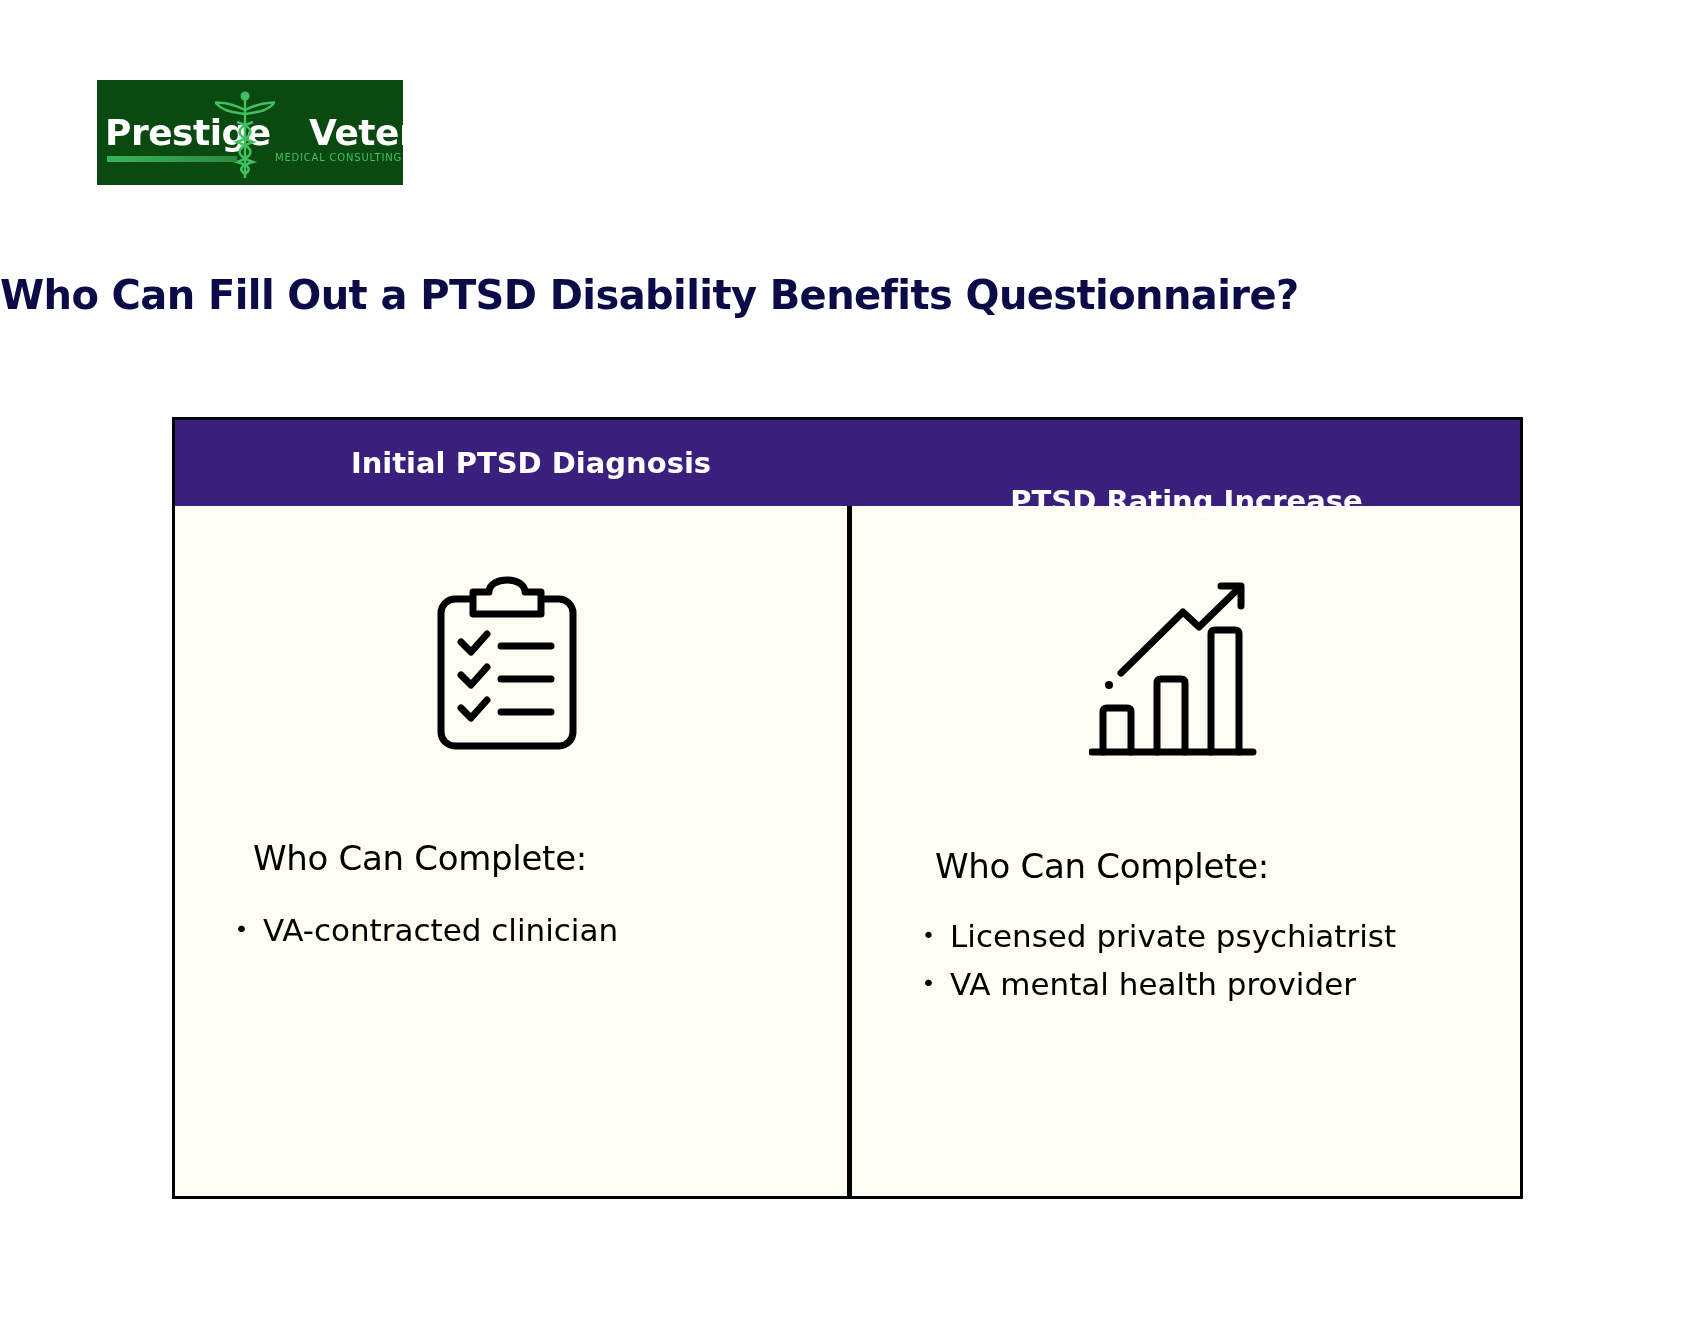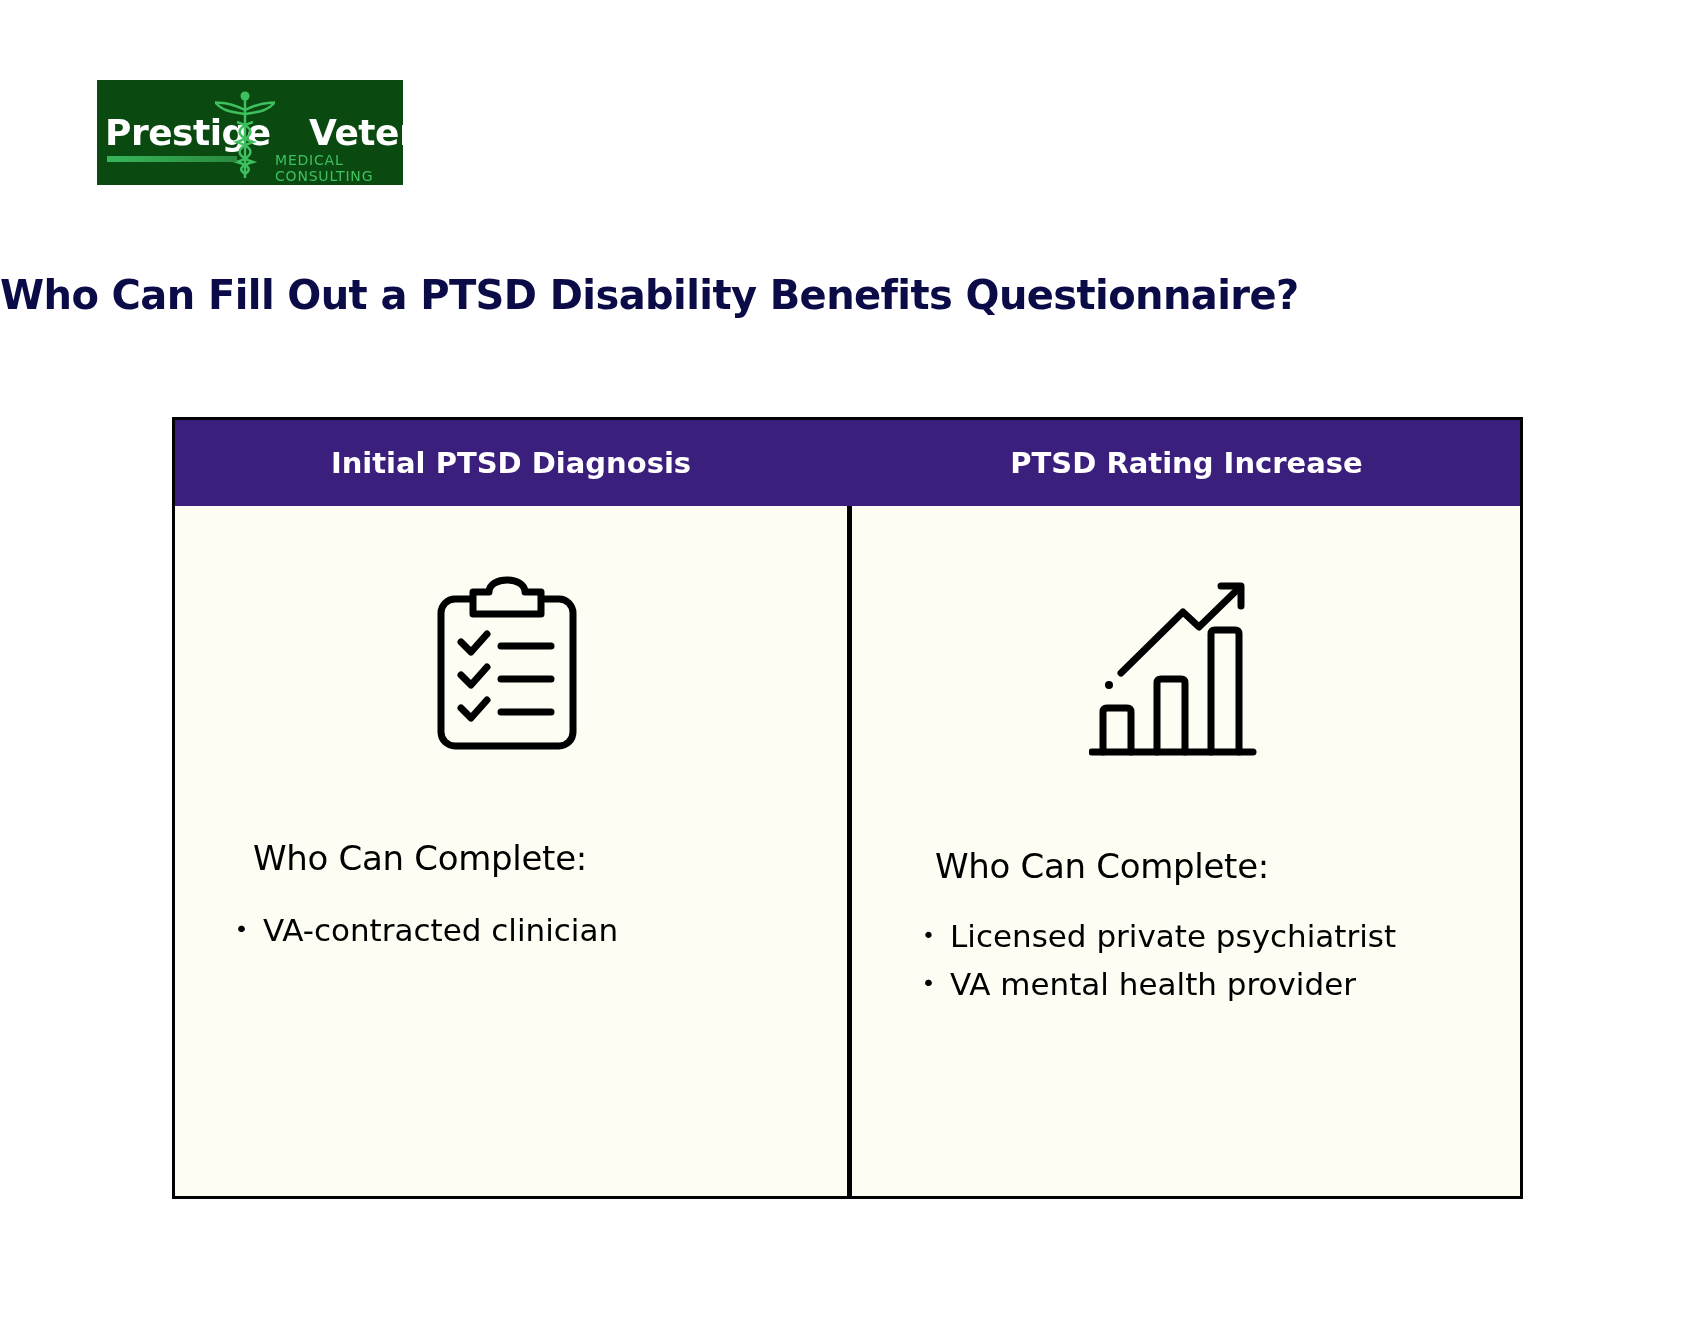--- a/index.html
+++ b/index.html
@@ -8,42 +8,42 @@
     font-family:"Liberation Sans", "DejaVu Sans", sans-serif;
   }
   .logo {
     position:absolute; left:97px; top:80px; width:306px; height:105px;
     background:#0a4a10;
   }
   .logo .word { position:absolute; top:32px; color:#ffffff; font-weight:bold; font-size:36px; letter-spacing:-0.5px; font-family:"DejaVu Sans", sans-serif; }
   .logo .w1 { left:8px;text-align:right; }
   .logo .w2 { left:174px;margin-left:38px; }
   .logo .bar { position:absolute; left:10px; top:76px; width:130px; height:6px; background:linear-gradient(90deg,#37b559,#2a8a3f); }
-  .logo .sub { position:absolute; left:178px; top:72px; color:#3fc060; font-size:14px; letter-spacing:0.8px; font-family:"DejaVu Sans", sans-serif; }
+  .logo .sub { position:absolute; left:178px; top:72px; color:#3fc060; font-size:10px; letter-spacing:0.8px; font-family:"DejaVu Sans", sans-serif; }
   .logo .caduceus { position:absolute; left:118px; top:10px; width:60px; height:90px; }
 
   .title {
     position:absolute; left:0; top:272px; width:1684px; 
     font-family:"DejaVu Sans", sans-serif; font-weight:bold; font-size:40px; color:#0b0b48;
     letter-spacing:-0.6px;
   }
 
   .table {
     position:absolute; left:172px; top:417px; width:1351px; height:782px;
     box-sizing:border-box; border:3px solid #000; background:#fdfdf3;
   }
   .thead {
     position:absolute; left:0; top:0; width:100%; height:86px; background:#3a1f7d;
   }
   .th {
     position:absolute; top:0; height:86px; line-height:86px; text-align:center;
     color:#fff; font-family:"DejaVu Sans", sans-serif; font-weight:bold; font-size:29px;
   }
-  .th.left { left:0; width:672px; }
-  .th.right { left:678px; width:667px; }
+  .th.left { left:0; width:672px;padding-left:20px; }
+  .th.right { left:678px; width:667px;margin-top:38px; }
   .divider { position:absolute; left:672px; top:86px; width:5px; bottom:0; background:#000; }
 
   .icon { position:absolute; }
   .clip { left:262px; top:152px; width:140px; height:178px; }
   .growth { left:914px; top:158px; width:170px; height:178px; }
 
   .sec-head {
     position:absolute; font-family:"DejaVu Sans", sans-serif; font-size:34px; color:#000; font-weight:normal;
     letter-spacing:-0.3px;
   }

